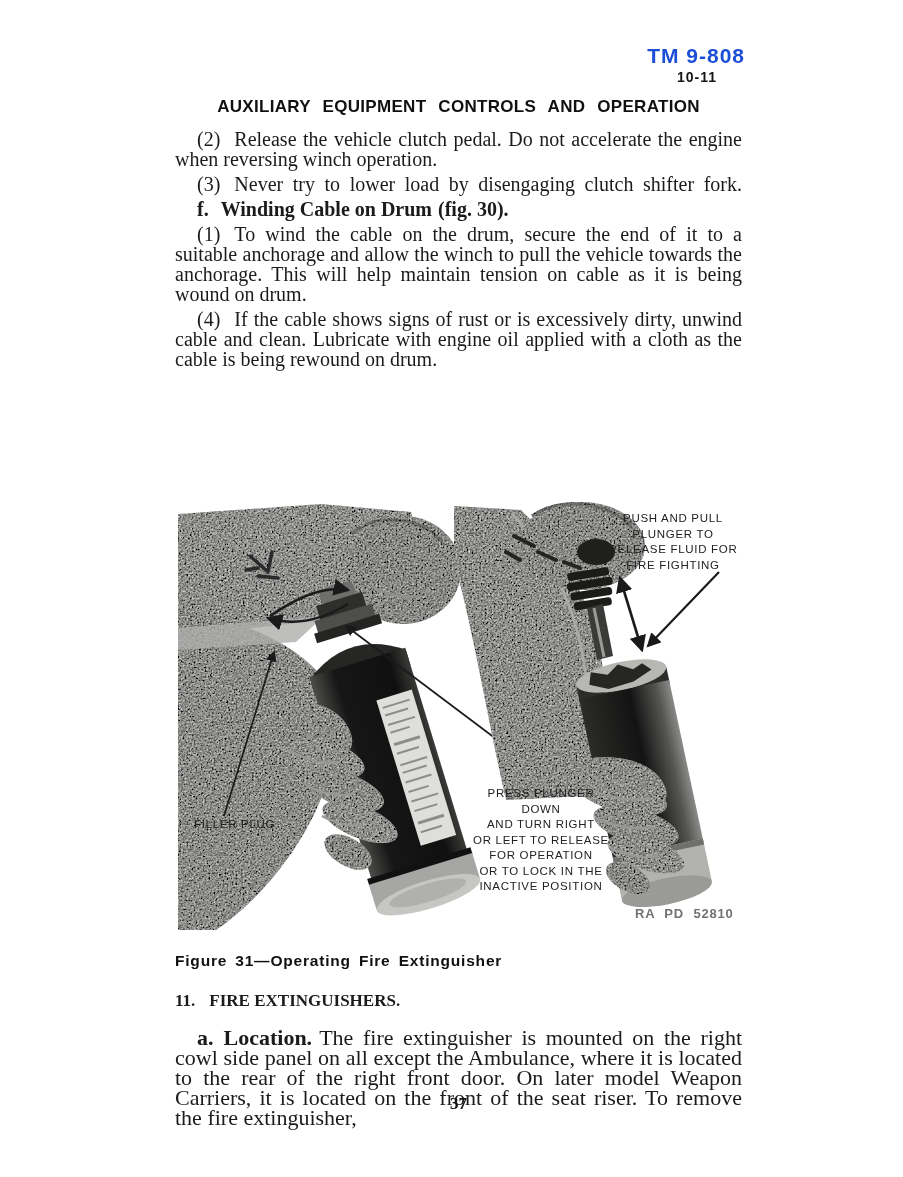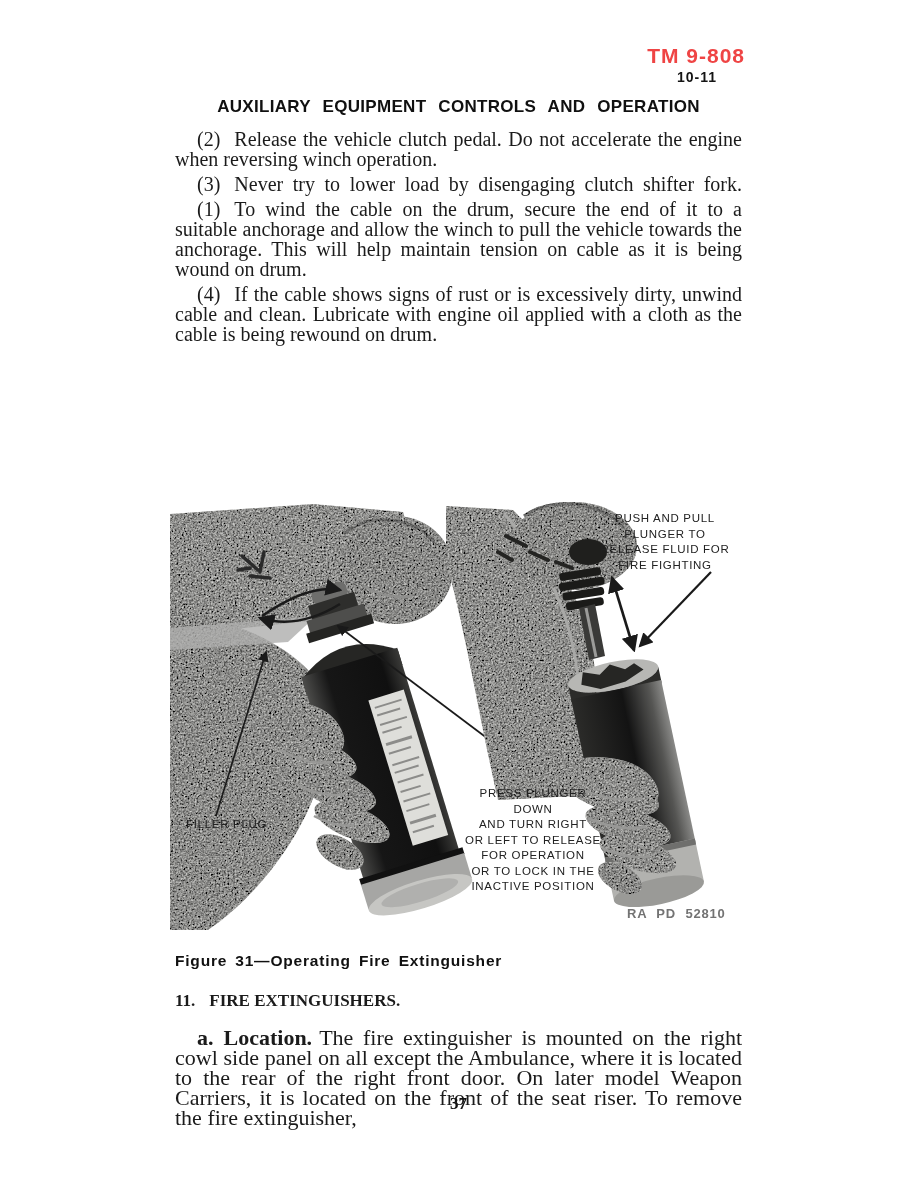--- a/index.html
+++ b/index.html
@@ -5,39 +5,39 @@
   * { margin:0; padding:0; box-sizing:border-box; }
   html,body { background:#e8e8e8; }
   .page {
     position:relative; width:903px; height:1177px;
     background:#ffffff; overflow:hidden;
     font-family:"Liberation Serif", serif; color:#1b1b1b;
   }
   
   .tm-number { position:absolute; top:44px; right:158px;
     font-family:"Liberation Sans", sans-serif; font-weight:bold;
-    font-size:21px; letter-spacing:1px; color:#ef4444; }
+    font-size:21px; letter-spacing:1px; color:#1d4ed8; }
   .page-ref { position:absolute; top:69px; right:186px;
     font-family:"Liberation Sans", sans-serif; font-weight:bold;
     font-size:14px; letter-spacing:1px; color:#141414; }
   .main-title { position:absolute; top:97px; left:175px; width:567px;
     text-align:center; font-family:"Liberation Sans", sans-serif;
     font-weight:bold; font-size:17px; letter-spacing:0.3px; word-spacing:7px;
     color:#101010; }
   
   .body-col { position:absolute; top:129px; left:175px; width:567px;
     font-size:20px; line-height:20px; text-align:justify; }
   .para { text-indent:22px; }
   .para + .para { margin-top:5px; }
   .stretch { text-align-last:justify; }
   .plabel { margin-right:14px; }
   .flabel { font-weight:bold; margin-right:12px; }
   .fbold  { font-weight:bold; margin-right:6px; }
   
-  .figure-area { position:absolute; top:495px; left:0; width:861px; height:445px; }
+  .figure-area { position:absolute; top:495px; left:8px; width:861px; height:445px; }
   .fig-label { position:absolute; font-family:"Liberation Sans", sans-serif;
     font-size:11.5px; line-height:15.5px; letter-spacing:0.7px;
     color:#222; white-space:pre-line; }
   .lbl-push  { top:16px;  left:565px; width:200px; text-align:center; }
   .lbl-fill  { top:322px; left:186px; }
   .lbl-press { top:291px; left:443px; width:180px; text-align:center; }
   .lbl-rapd  { top:411px; left:627px; font-weight:bold; font-size:13px;
     letter-spacing:0.8px; word-spacing:5px; color:#737373; }
   .fig-svg { position:absolute; top:5px; left:168px; }
   .fig-caption { position:absolute; top:952px; left:175px; width:567px;
@@ -62,20 +62,23 @@
   <div class="tm-number">TM 9-808</div>
   <div class="page-ref">10-11</div>
   <div class="main-title">AUXILIARY EQUIPMENT CONTROLS AND OPERATION</div>
 
   <div class="body-col">
     <p class="para">
       <span class="plabel">(2)</span><span>Release the vehicle clutch pedal. Do not accelerate the engine when reversing winch operation.</span>
     </p>
     <p class="para stretch">
       <span class="plabel">(3)</span><span>Never try to lower load by disengaging clutch shifter fork.</span>
+    </p>
+    <p class="para">
+      <span class="flabel">f.</span><span class="fbold">Winding Cable on Drum</span><span style="font-weight:bold;">(fig. 30).</span>
     </p>
     <p class="para">
       <span class="plabel">(1)</span><span>To wind the cable on the drum, secure the end of it to a suitable anchorage and allow the winch to pull the vehicle towards the anchorage. This will help maintain tension on cable as it is being wound on drum.</span>
     </p>
     <p class="para">
       <span class="plabel">(4)</span><span>If the cable shows signs of rust or is excessively dirty, unwind cable and clean. Lubricate with engine oil applied with a cloth as the cable is being rewound on drum.</span>
     </p>
   </div>
 
   <div class="figure-area">

